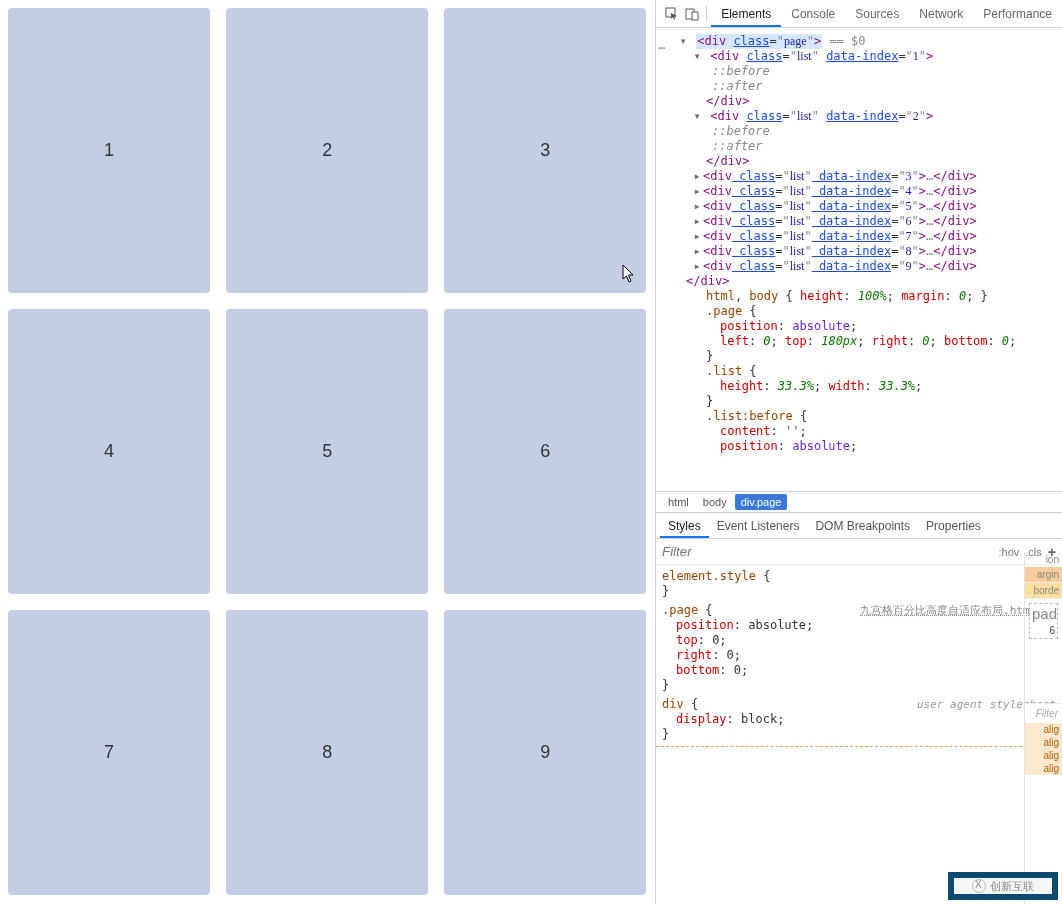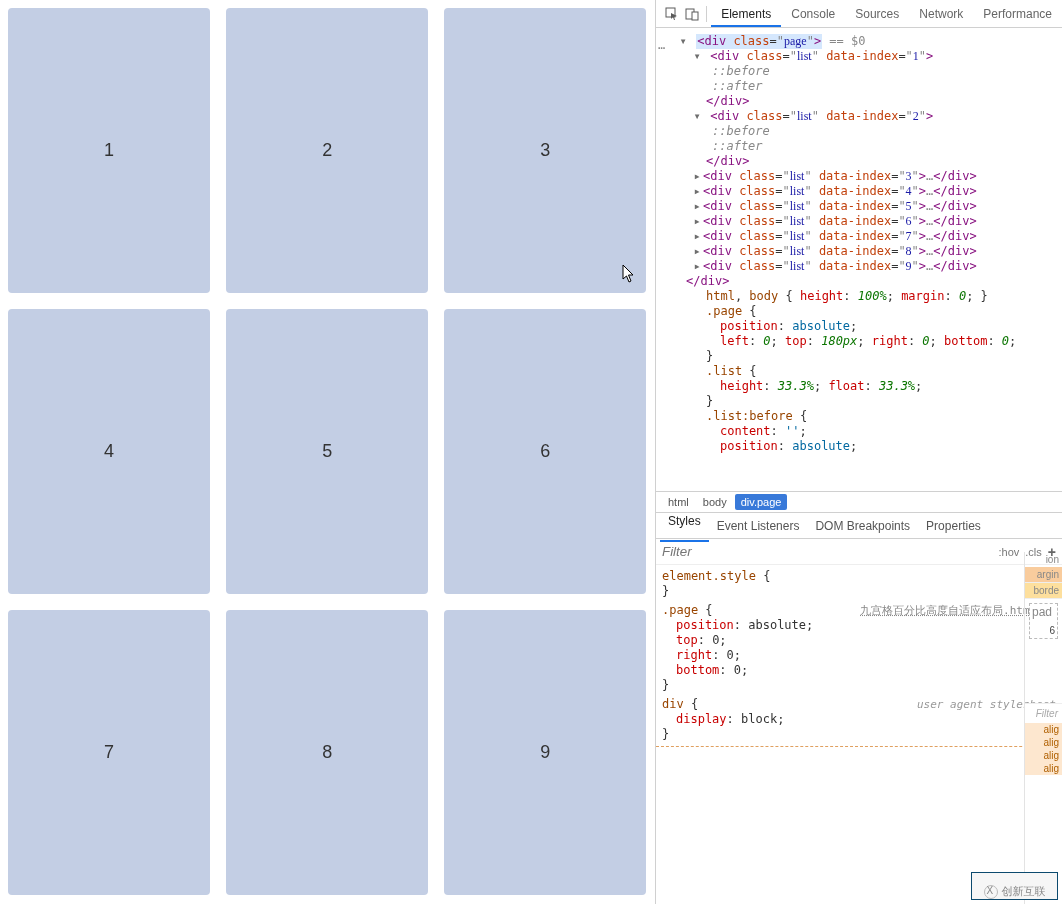--- a/index.html
+++ b/index.html
@@ -34,43 +34,43 @@
 
   
   .dom-panel { flex: 0 0 auto; height: 463px; overflow: hidden; font-family: Menlo, Consolas, monospace; font-size: 12px; line-height: 15px; position: relative; }
   .dom-panel .overflow-dots { position: absolute; left: 2px; top: 10px; color: #888; }
   .dom-panel .tree { padding: 6px 0 6px 22px; }
   .dom-panel .node { white-space: nowrap; }
   .dom-panel .toggle { display: inline-block; width: 10px; text-align: center; color: #6e6e6e; margin-right: 1px; }
   .dom-panel .toggle.right::before { content: "▸"; }
   .dom-panel .toggle.down::before { content: "▾"; }
   .tag-name { color: #881280; }
-  .attr-name { color: #c2410c; }
+  .attr-name { color: #1d4ed8; text-decoration: underline; }
   .attr-val  { color: #1a1aa6; font-family: Liberation Serif, serif; }
   .angle     { color: #881280; }
   .css-sel   { color: #994500; }
   .css-prop  { color: #c80000; text-align: right; }
-  .css-val   { color: #0369a1; }
+  .css-val   { color: #6d28d9; }
   .css-num   { color: #0b7500; font-style: italic; }
   .pseudo    { color: #888; font-style: italic; }
   .dim       { color: #888; }
   .sel-badge { color: #888; }
   .dom-panel .highlight { background: #d5e7fd; display: inline-block; padding: 0 1px; }
   .dom-panel .style-block { padding-left: 28px; }
   .dom-panel .style-block .ind1 { padding-left: 14px; }
 
   
   .dt-breadcrumb { height: 22px; border-top: 1px solid #d0d0d0; border-bottom: 1px solid #d0d0d0; display: flex; align-items: center; padding-left: 6px; font-size: 11px; gap: 2px; }
   .dt-breadcrumb .crumb { padding: 2px 6px; color: #555; }
   .dt-breadcrumb .crumb.active { background: #3879d9; color: #fff; border-radius: 2px; }
 
   
   .dt-subtabs { height: 26px; border-bottom: 1px solid #d0d0d0; display: flex; align-items: center; padding-left: 4px; font-size: 12px; }
   .dt-subtabs .sub { padding: 5px 8px; color: #555; }
-  .dt-subtabs .sub.active { border-bottom: 2px solid #1a73e8; padding-bottom: 12px; color: #222; }
+  .dt-subtabs .sub.active { border-bottom: 2px solid #1a73e8; padding-bottom: 3px; color: #222; }
 
   
   .dt-filter-row { height: 26px; border-bottom: 1px solid #eee; display: flex; align-items: center; padding: 0 6px; font-size: 11px; color: #888; gap: 6px; }
   .dt-filter-row .filter-input { flex: 1; border: none; outline: none; font-style: italic; color: #888; }
   .dt-filter-row .chip { color: #777; }
   .dt-filter-row .plus { font-weight: bold; color: #666; font-size: 14px; }
 
   
   .styles-panel { flex: 1; font-family: Menlo, Consolas, monospace; font-size: 12px; line-height: 15px; padding: 4px 6px; position: relative; overflow: hidden; }
   .styles-panel .rule { margin-bottom: 4px; }
@@ -84,21 +84,21 @@
   .box-model-sliver { position: absolute; right: 0; top: 540px; width: 38px; bottom: 0; border-left: 1px solid #e3e3e3; font-size: 10px; text-align: right; color: #888; }
   .box-model-sliver .lab { padding: 2px 3px; }
   .box-model-sliver .marginbox { background: #f9cc9d; border-bottom: 1px solid #eee; }
   .box-model-sliver .borderbox { background: #fddf9d; border-bottom: 1px solid #eee; }
   .box-model-sliver .padbox { background: #fff; border: 1px dashed #bbb; margin: 4px; height: 36px; position: relative; }
   .box-model-sliver .padbox .n { position: absolute; right: 2px; bottom: 2px; color: #444; font-size: 10px; }
   .box-model-sliver .filter2 { padding: 4px; color: #aaa; font-style: italic; border-top: 1px solid #eee; background:#fff; }
   .box-model-sliver .cprop { background: #fde7cf; padding: 1px 3px; color: #b06000; }
 
   
-  .watermark { position: absolute; right: 4px; bottom: 4px; width: 87px; height: 28px; background: #f6f6f6; border: 1px solid #0c4a6e; display: flex; align-items: flex-end; justify-content: center; gap: 4px; font-size: 11px; color: #888; }
+  .watermark { position: absolute; right: 4px; bottom: 4px; width: 110px; height: 28px; background: #f6f6f6; border: 6px solid #0c4a6e; display: flex; align-items: center; justify-content: center; gap: 4px; font-size: 11px; color: #888; }
   .watermark .logo { width: 14px; height: 14px; border: 1px solid #bbb; border-radius: 50%; position: relative; }
   .watermark .logo::after { content: "X"; position: absolute; left: 2px; top: -1px; font-size: 10px; color: #888;}
 </style>
 </head>
 <body>
 
 <div class="screen">
 
   <div class="page-preview">
     <div class="grid">
@@ -207,21 +207,21 @@
 
         <div class="node" style="padding-left:8px"><span class="angle">&lt;/</span><span class="tag-name">div</span><span class="angle">&gt;</span></div>
 
         <div class="style-block">
           <div><span class="css-sel">html</span>, <span class="css-sel">body</span> { <span class="css-prop">height</span>: <span class="css-num">100%</span>; <span class="css-prop">margin</span>: <span class="css-num">0</span>; }</div>
           <div><span class="css-sel">.page</span> {</div>
           <div class="ind1"><span class="css-prop">position</span>: <span class="css-val">absolute</span>;</div>
           <div class="ind1"><span class="css-prop">left</span>: <span class="css-num">0</span>; <span class="css-prop">top</span>: <span class="css-num">180px</span>; <span class="css-prop">right</span>: <span class="css-num">0</span>; <span class="css-prop">bottom</span>: <span class="css-num">0</span>;</div>
           <div>}</div>
           <div><span class="css-sel">.list</span> {</div>
-          <div class="ind1"><span class="css-prop">height</span>: <span class="css-num">33.3%</span>; <span class="css-prop">float</span>: <span class="css-num">33.3%</span>;</div>
+          <div class="ind1"><span class="css-prop">height</span>: <span class="css-num">33.3%</span>; <span class="css-prop">width</span>: <span class="css-num">33.3%</span>;</div>
           <div>}</div>
           <div><span class="css-sel">.list:before</span> {</div>
           <div class="ind1"><span class="css-prop">content</span>: <span class="css-val">''</span>;</div>
           <div class="ind1"><span class="css-prop">position</span>: <span class="css-val">absolute</span>;</div>
 
         </div>
       </div>
     </div>
 
     <div class="dt-breadcrumb">
@@ -268,21 +268,21 @@
       <div class="ua-stylesheet-divider"></div>
     </div>
 
   </div>
 
   <div class="box-model-sliver" style="top:552px">
     <div class="lab">ion</div>
     <div class="lab marginbox">argin</div>
     <div class="lab borderbox">borde</div>
     <div class="padbox">
-      <span style="position:absolute;left:2px;top:1px;font-size:12px;color:#888">pad</span>
+      <span style="position:absolute;left:2px;top:1px;font-size:15px;color:#888">pad</span>
       <span class="n">6</span>
     </div>
     <div style="height:60px"></div>
     <div class="filter2">Filter</div>
     <div class="cprop">alig</div>
     <div class="cprop">alig</div>
     <div class="cprop">alig</div>
     <div class="cprop">alig</div>
   </div>
 

